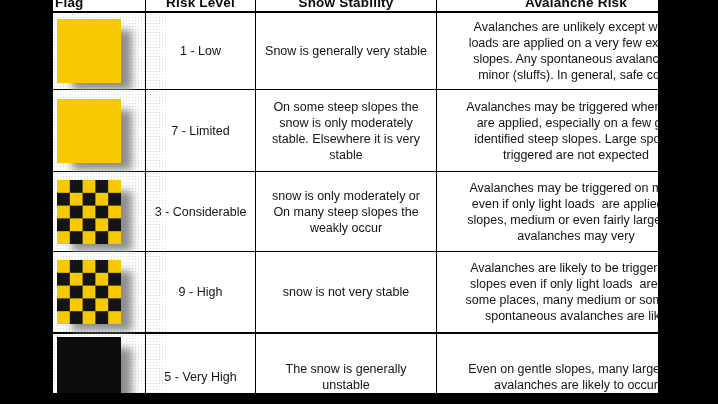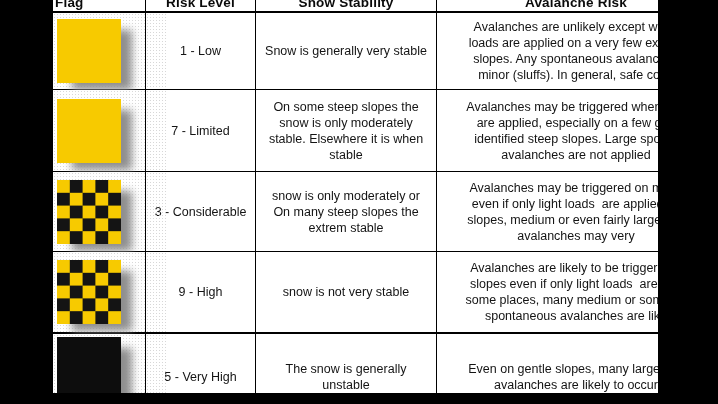--- a/index.html
+++ b/index.html
@@ -92,40 +92,40 @@
 
     <div class="c cell-flag">
       <div class="flag yellow"></div>
     </div>
     <div class="c cell-text speckle-left">
       <div class="line">7 - Limited</div>
     </div>
     <div class="c cell-text">
       <div class="line">On some steep slopes the</div>
       <div class="line">snow is only moderately</div>
-      <div class="line">stable. Elsewhere it is when</div>
+      <div class="line">stable. Elsewhere it is very</div>
       <div class="line">stable</div>
     </div>
     <div class="c cell-text">
       <div class="line">Avalanches may be triggered when hea</div>
       <div class="line">are applied, especially on a few gen</div>
       <div class="line">identified steep slopes. Large sponta</div>
-      <div class="line">avalanches are not applied</div>
+      <div class="line">triggered are not expected</div>
     </div>
 
     <div class="c cell-flag">
       <div class="flag checker"></div>
     </div>
     <div class="c cell-text speckle-left">
       <div class="line">3 - Considerable</div>
     </div>
     <div class="c cell-text">
       <div class="line">snow is only moderately or</div>
       <div class="line">On many steep slopes the</div>
-      <div class="line">extrem stable</div>
+      <div class="line">weakly occur</div>
     </div>
     <div class="c cell-text">
       <div class="line">Avalanches may be triggered on many</div>
       <div class="line">even if only light loads  are applied. O</div>
       <div class="line">slopes, medium or even fairly large spo</div>
       <div class="line">avalanches may very</div>
     </div>
 
     <div class="c cell-flag thick">
       <div class="flag checker"></div>

